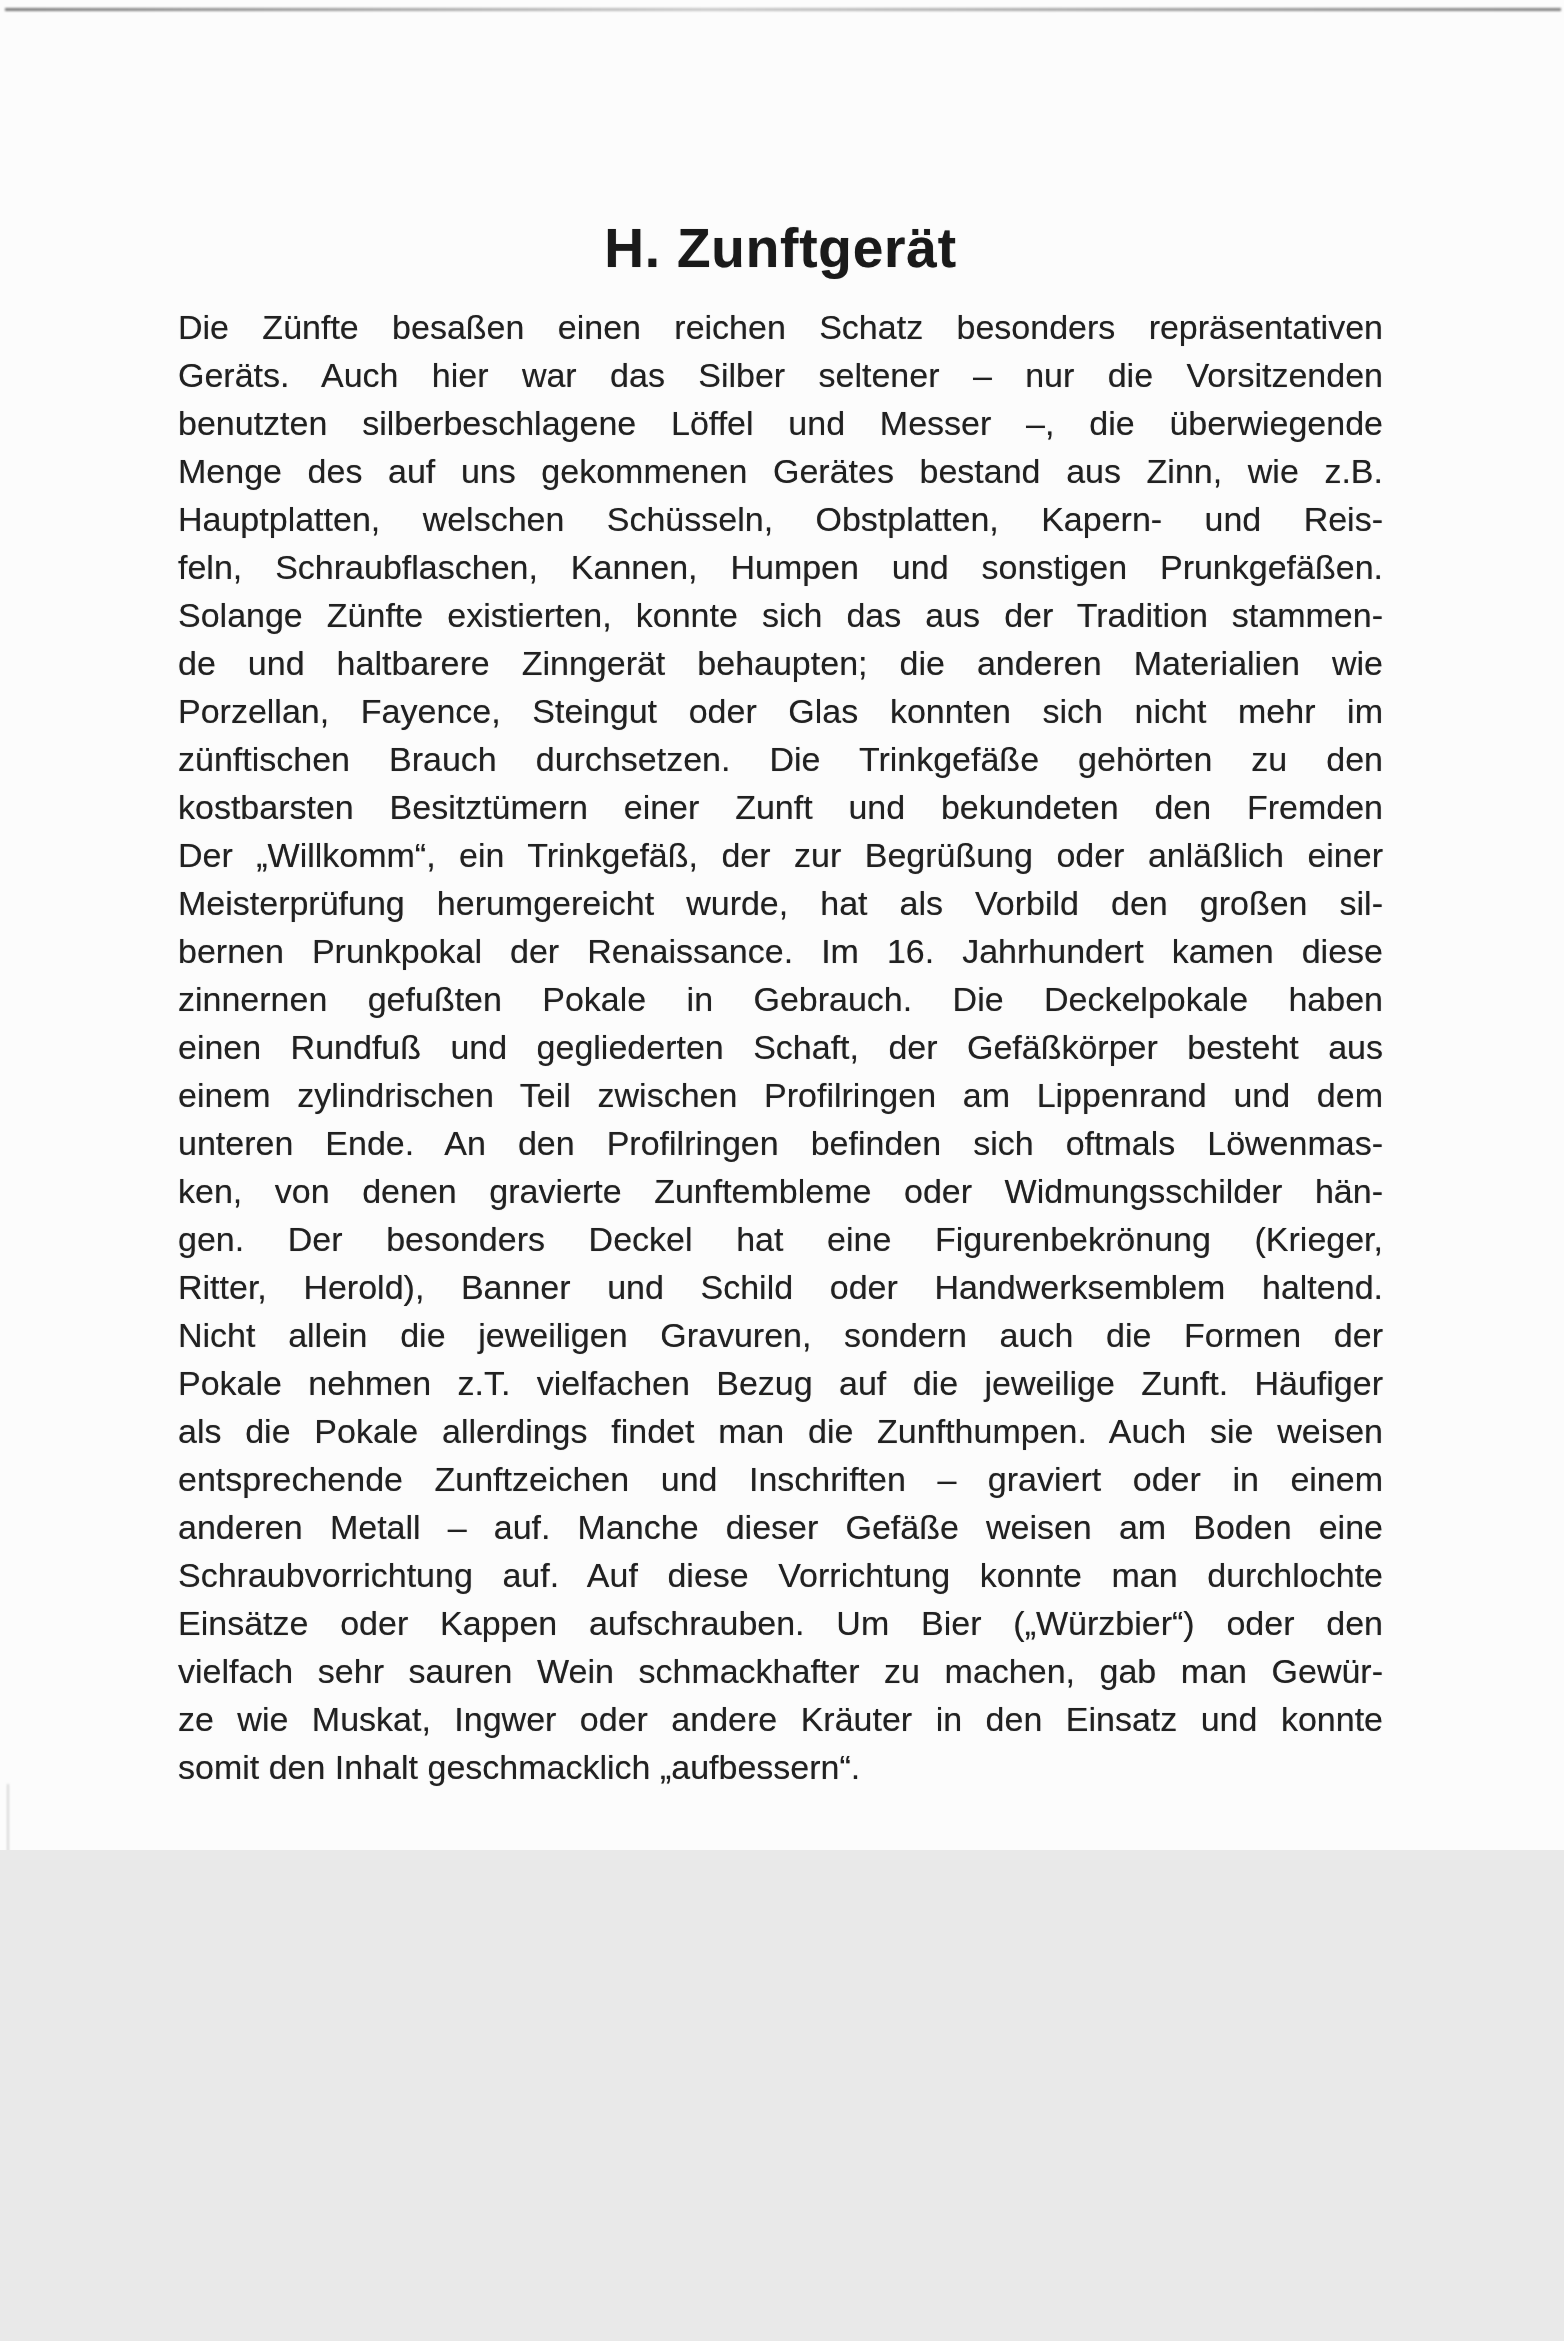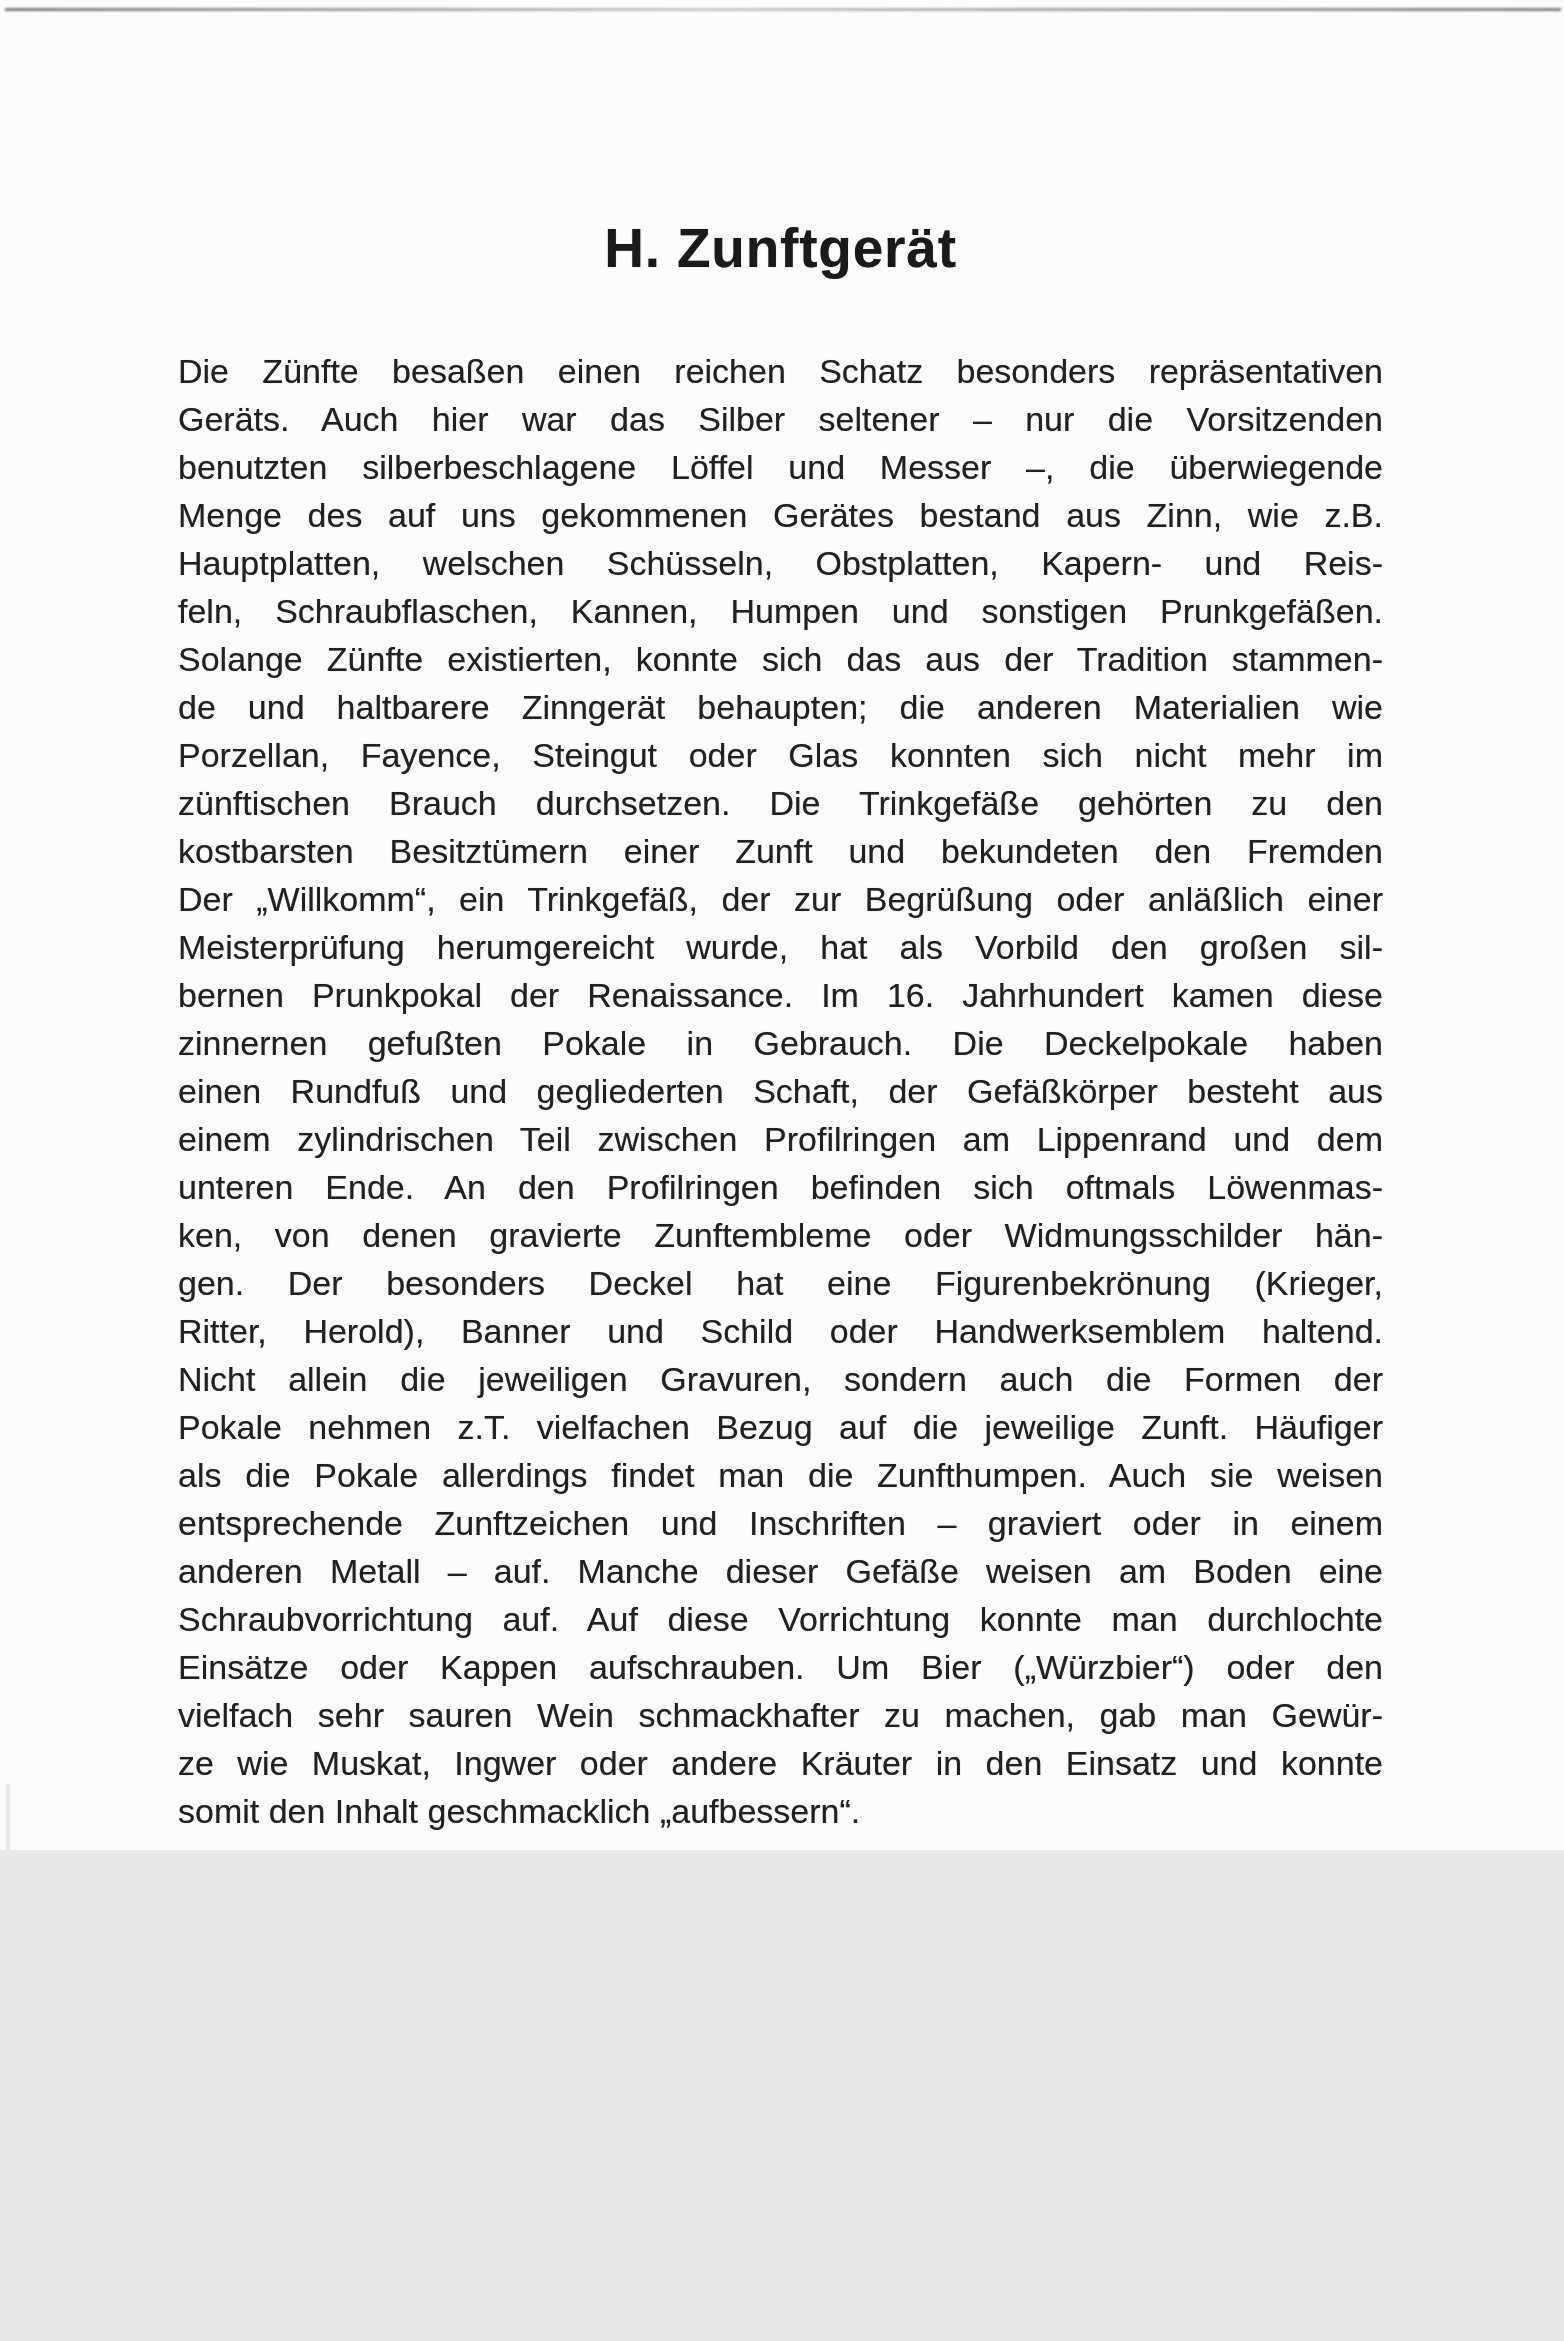--- a/index.html
+++ b/index.html
@@ -47,21 +47,20 @@
   }
   .body-text {
     position: absolute;
     top: 303px;
     left: 178px;
     width: 1205px;
     font-size: 34px;
     line-height: 48px;
     color: #212121;
     text-shadow: 0 0 0.8px rgba(35,35,35,0.5);
-    margin-top: 44px;
   }
   .line {
     text-align: justify;
     text-align-last: justify;
   }
   .line.para-end {
     text-align-last: left;
   }
   .page-number {
     position: absolute;

